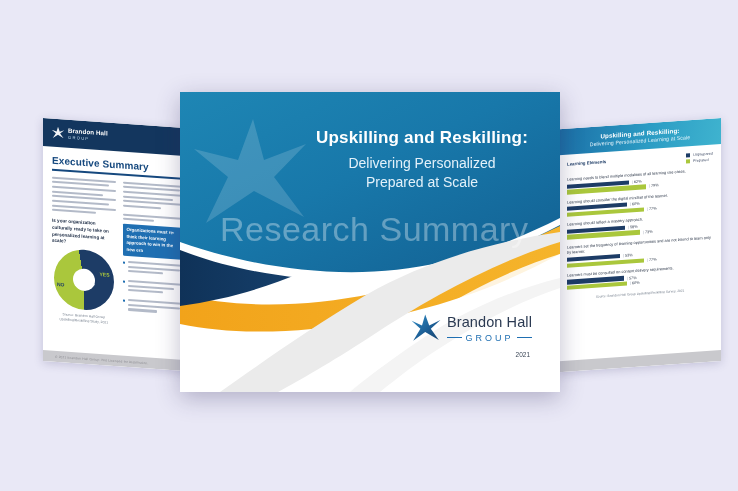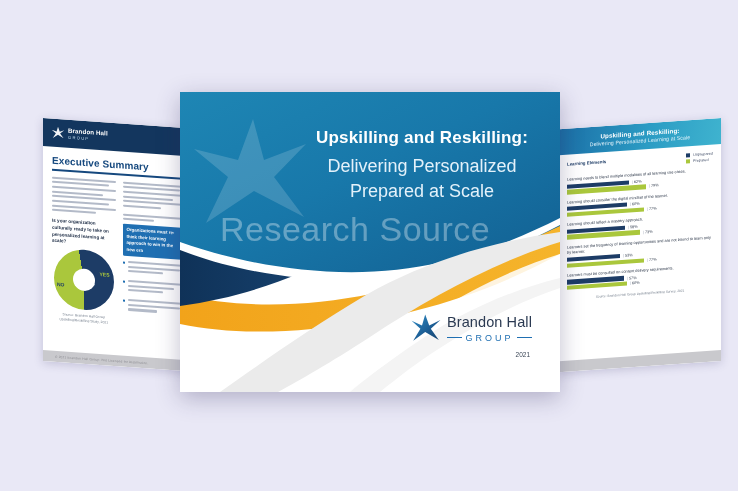--- a/index.html
+++ b/index.html
@@ -119,21 +119,21 @@
     width: 380px; height: 300px;
     background: #ffffff; overflow: hidden;
     box-shadow: 0 6px 22px rgba(45,40,90,.30);
   }
   #cover svg.cover-art { position:absolute; inset:0; width:100%; height:100%; display:block; }
   .cover-text { position:absolute; right: 22px; top: 36px; width: 232px; text-align:center; }
   .cover-title {
     font-size: 17px; font-weight: 700; color: #ffffff; letter-spacing:.2px; line-height:1.2;
   }
   .cover-sub {
-    font-size: 18px; color: #e3f1fa; margin-top: 6px; line-height: 1.35; font-weight: 300;
+    font-size: 14px; color: #e3f1fa; margin-top: 6px; line-height: 1.35; font-weight: 300;
   }
   .cover-watermark {
     position:absolute; left: 40px; top: 118px;
     font-size: 34px; color: rgba(255,255,255,.34); letter-spacing: .5px;
     font-weight: 300; white-space: nowrap;
   }
   .cover-logo { position:absolute; right: 28px; bottom: 48px; display:flex; align-items:center; gap:5px;}
   .cover-logo .bh-star-lg { width: 32px; height: 32px; }
   .cover-logo .cl-name { font-size: 14.5px; color:#2b3a52; letter-spacing:.1px; }
   .cover-logo .cl-grp  { font-size: 9px; color:#1f6fb2; letter-spacing: 3px; text-align:center; margin-top:1px;}
@@ -367,21 +367,21 @@
     </svg>
 
     <div class="cover-text">
       <div class="cover-title">Upskilling and Reskilling:</div>
       <div class="cover-sub">
         <span>Delivering Personalized</span><br>
         <span>Prepared at Scale</span>
       </div>
     </div>
 
-    <div class="cover-watermark">Research Source</div>
+    <div class="cover-watermark">Research Summary</div>
 
     <div class="cover-logo">
       <svg class="bh-star-lg" viewBox="0 0 40 40">
         <defs>
           <linearGradient id="gStar" x1="0" y1="0" x2="1" y2="1">
             <stop offset="0%" stop-color="#2f8fc9"></stop>
             <stop offset="55%" stop-color="#1d5f96"></stop>
             <stop offset="100%" stop-color="#14406b"></stop>
           </linearGradient>
         </defs>

